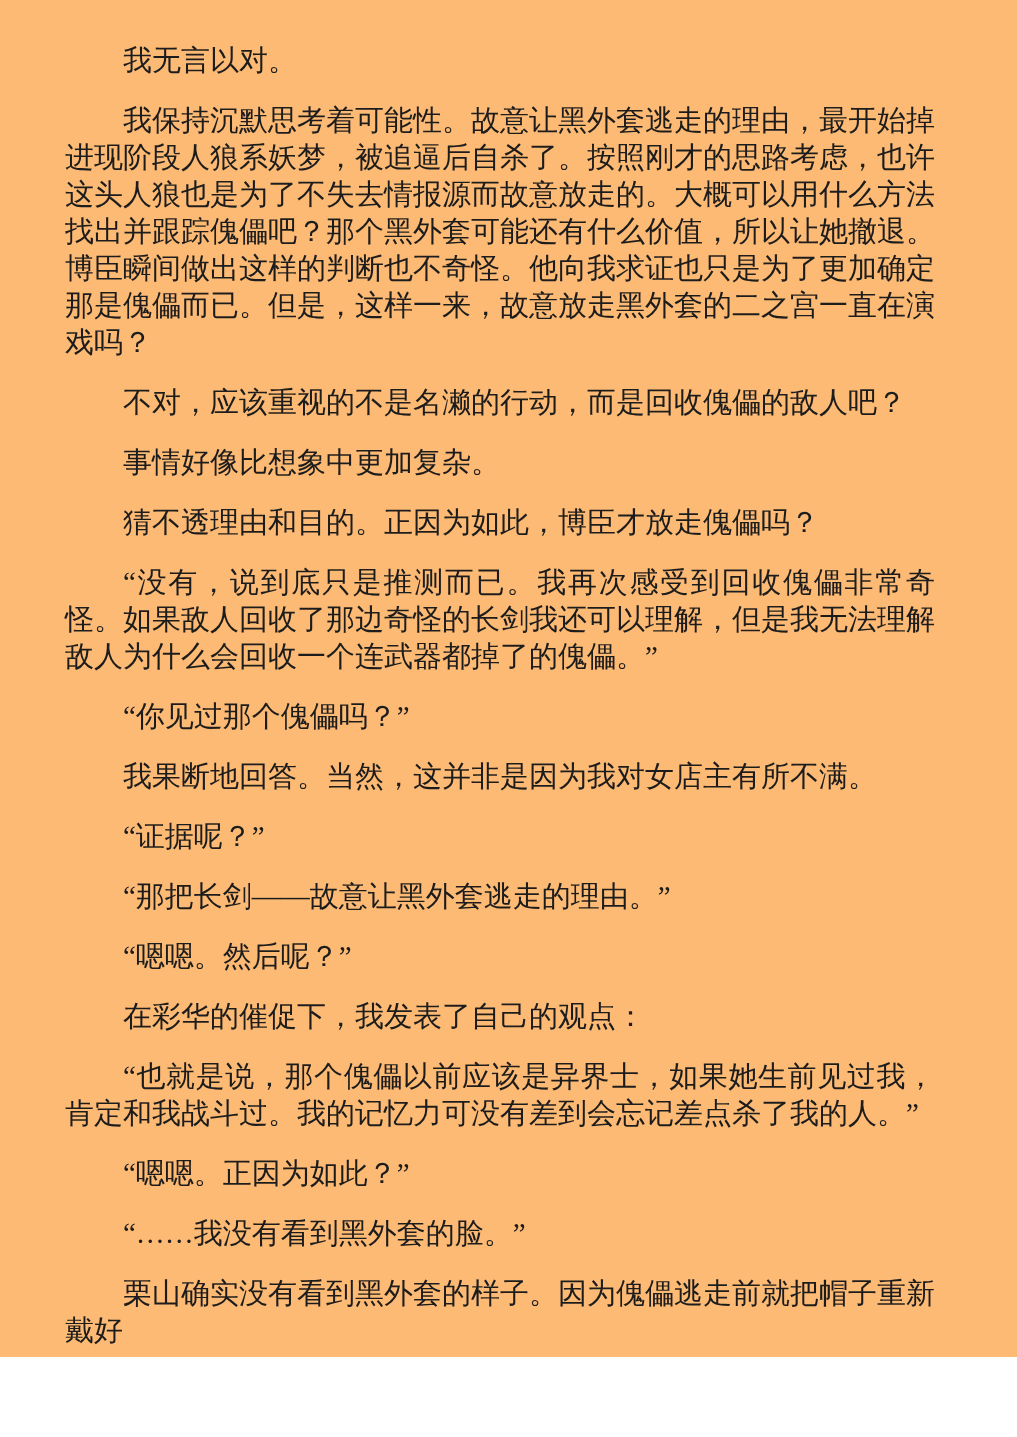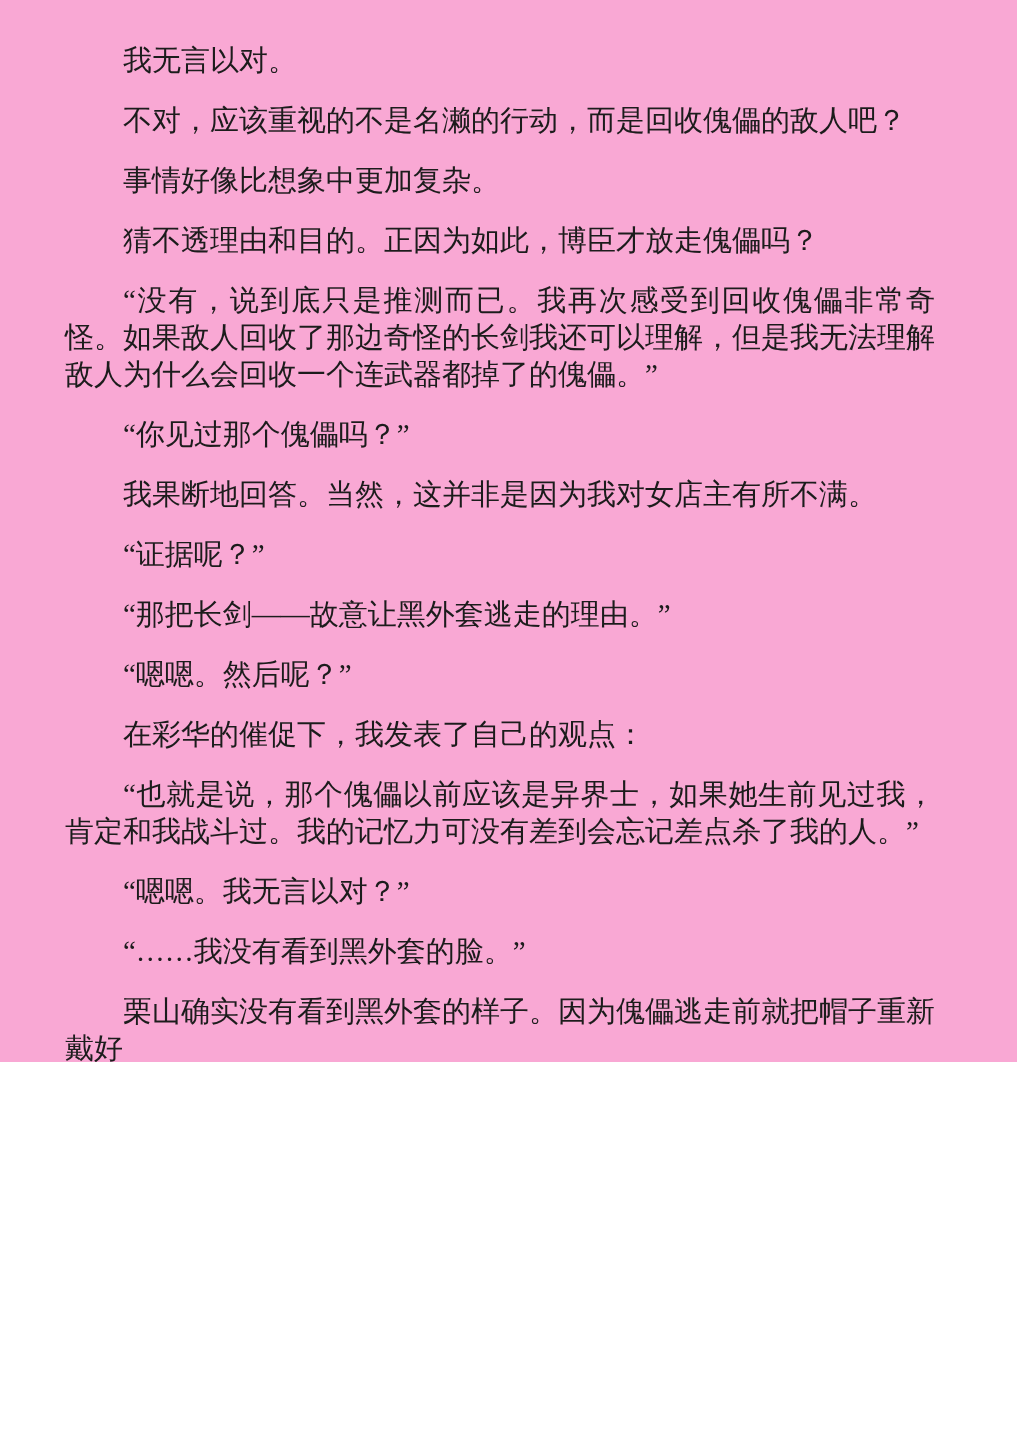--- a/index.html
+++ b/index.html
@@ -3,23 +3,23 @@
 <meta charset="utf-8">
 <style>
   html, body {
     margin: 0;
     padding: 0;
     background: #ffffff;
   }
   .page {
     position: relative;
     width: 1017px;
-    height: 1062px;
+    height: 1357px;
     margin: 0 auto;
-    background: #f9a8d4;
+    background: #fdba74;
     box-sizing: border-box;
     padding: 42px 82px 0 65px;
     overflow: hidden;
   }
   .page-text {
     font-family: "Liberation Serif", "DejaVu Serif", serif;
     font-size: 29px;
     line-height: 37px;
     color: #1c1c1c;
     text-align: justify;
@@ -29,28 +29,29 @@
     text-indent: 2em;
     word-break: break-all;
   }
 </style>
 </head>
 <body>
 
 <div class="page">
   <div class="page-text">
     <p>我无言以对。</p>
+    <p>我保持沉默思考着可能性。故意让黑外套逃走的理由，最开始掉进现阶段人狼系妖梦，被追逼后自杀了。按照刚才的思路考虑，也许这头人狼也是为了不失去情报源而故意放走的。大概可以用什么方法找出并跟踪傀儡吧？那个黑外套可能还有什么价值，所以让她撤退。博臣瞬间做出这样的判断也不奇怪。他向我求证也只是为了更加确定那是傀儡而已。但是，这样一来，故意放走黑外套的二之宫一直在演戏吗？</p>
     <p>不对，应该重视的不是名濑的行动，而是回收傀儡的敌人吧？</p>
     <p>事情好像比想象中更加复杂。</p>
     <p>猜不透理由和目的。正因为如此，博臣才放走傀儡吗？</p>
     <p>“没有，说到底只是推测而已。我再次感受到回收傀儡非常奇怪。如果敌人回收了那边奇怪的长剑我还可以理解，但是我无法理解敌人为什么会回收一个连武器都掉了的傀儡。”</p>
     <p>“你见过那个傀儡吗？”</p>
     <p>我果断地回答。当然，这并非是因为我对女店主有所不满。</p>
     <p>“证据呢？”</p>
     <p>“那把长剑——故意让黑外套逃走的理由。”</p>
     <p>“嗯嗯。然后呢？”</p>
     <p>在彩华的催促下，我发表了自己的观点：</p>
     <p>“也就是说，那个傀儡以前应该是异界士，如果她生前见过我，肯定和我战斗过。我的记忆力可没有差到会忘记差点杀了我的人。”</p>
-    <p>“嗯嗯。我无言以对？”</p>
+    <p>“嗯嗯。正因为如此？”</p>
     <p>“……我没有看到黑外套的脸。”</p>
     <p>栗山确实没有看到黑外套的样子。因为傀儡逃走前就把帽子重新戴好</p>
   </div>
 </div>
 
 </body></html>

